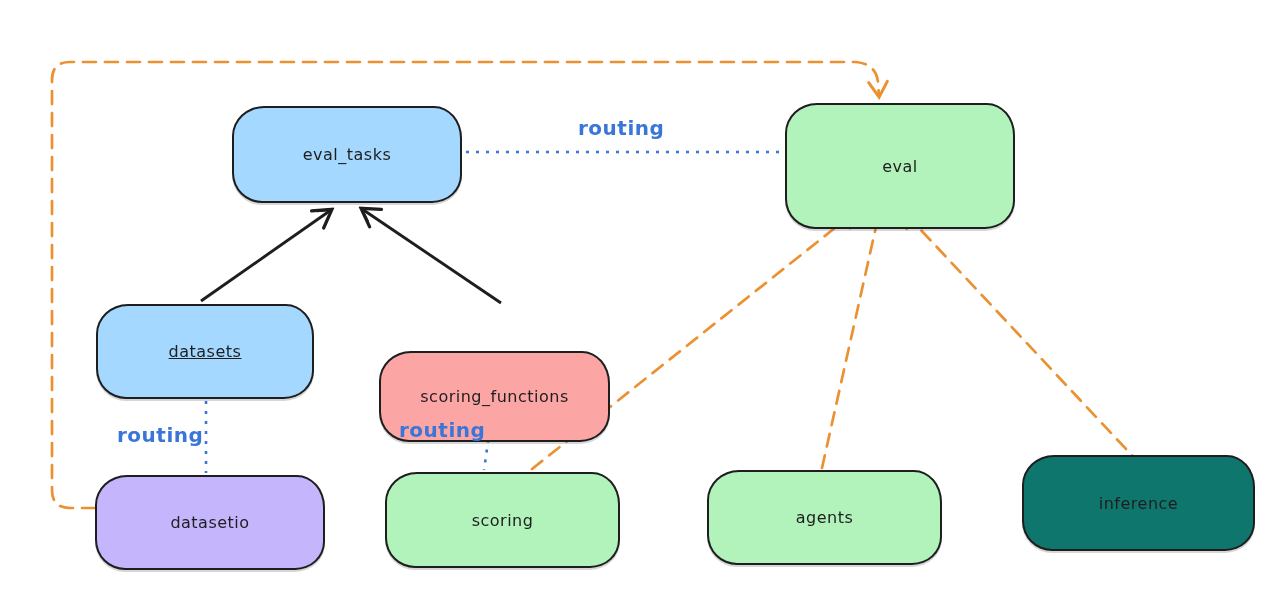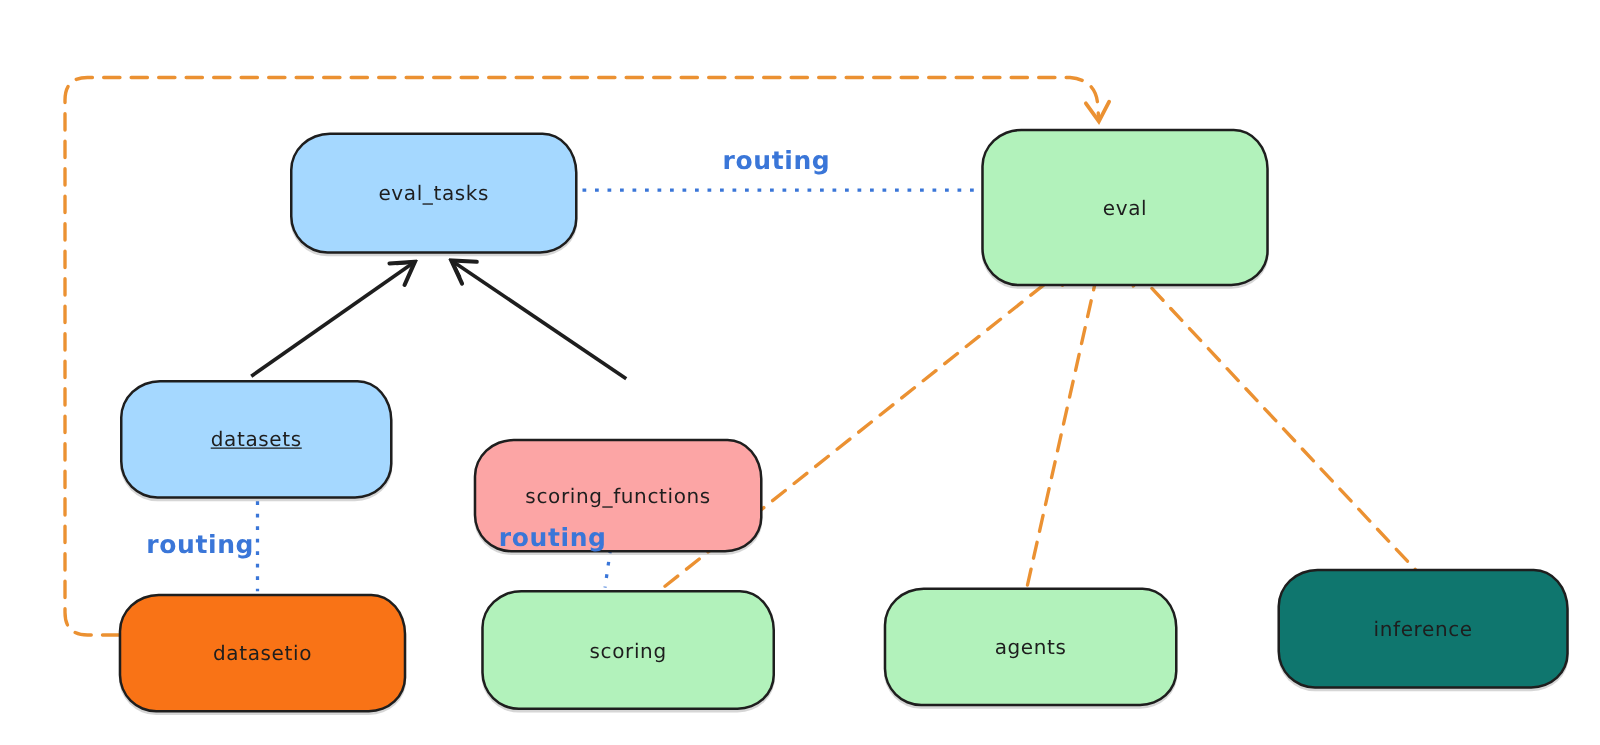--- a/index.html
+++ b/index.html
@@ -59,21 +59,21 @@
   </div>
 
   <div class="node" style="left: 96px; top: 304px; width: 218px; height: 95px; background: rgb(165, 216, 255); text-decoration: underline;">
     <span>datasets</span>
   </div>
 
   <div class="node" style="left: 379px; top: 307px; width: 231px; height: 91px; background: #fca5a5; margin-top: 44px;">
     <span>scoring_functions</span>
   </div>
 
-  <div class="node" style="left: 95px; top: 475px; width: 230px; height: 95px; background: #f97316;">
+  <div class="node" style="left: 95px; top: 475px; width: 230px; height: 95px; background: #c4b5fd;">
     <span>datasetio</span>
   </div>
 
   <div class="node" style="left: 385px; top: 472px; width: 235px; height: 96px; background: rgb(178, 242, 187); text-align: right;">
     <span>scoring</span>
   </div>
 
   <div class="node" style="left: 707px; top: 470px; width: 235px; height: 95px; background: rgb(178, 242, 187); text-align: center;">
     <span>agents</span>
   </div>

